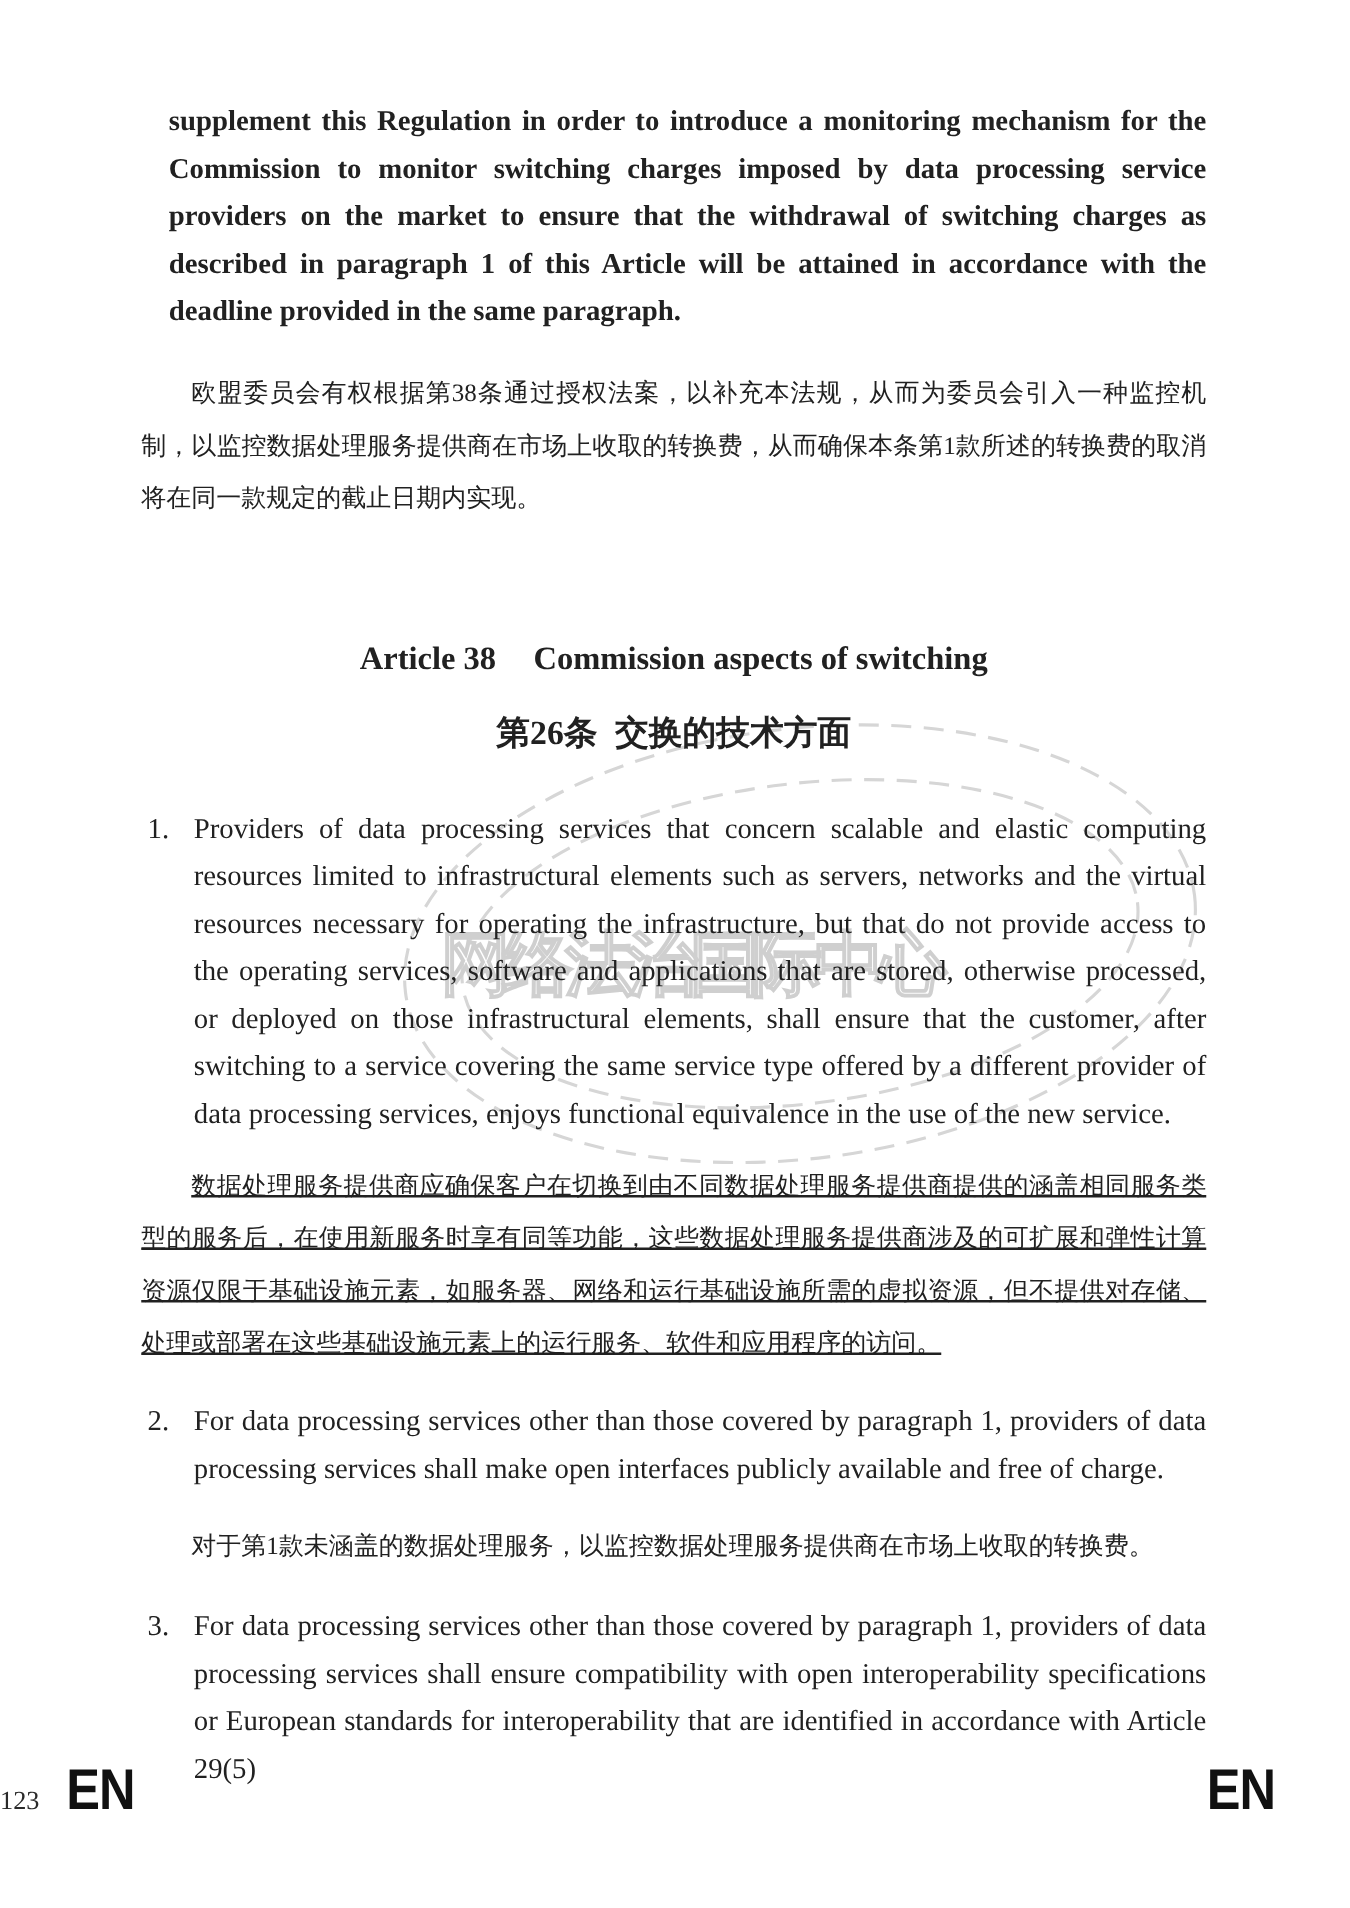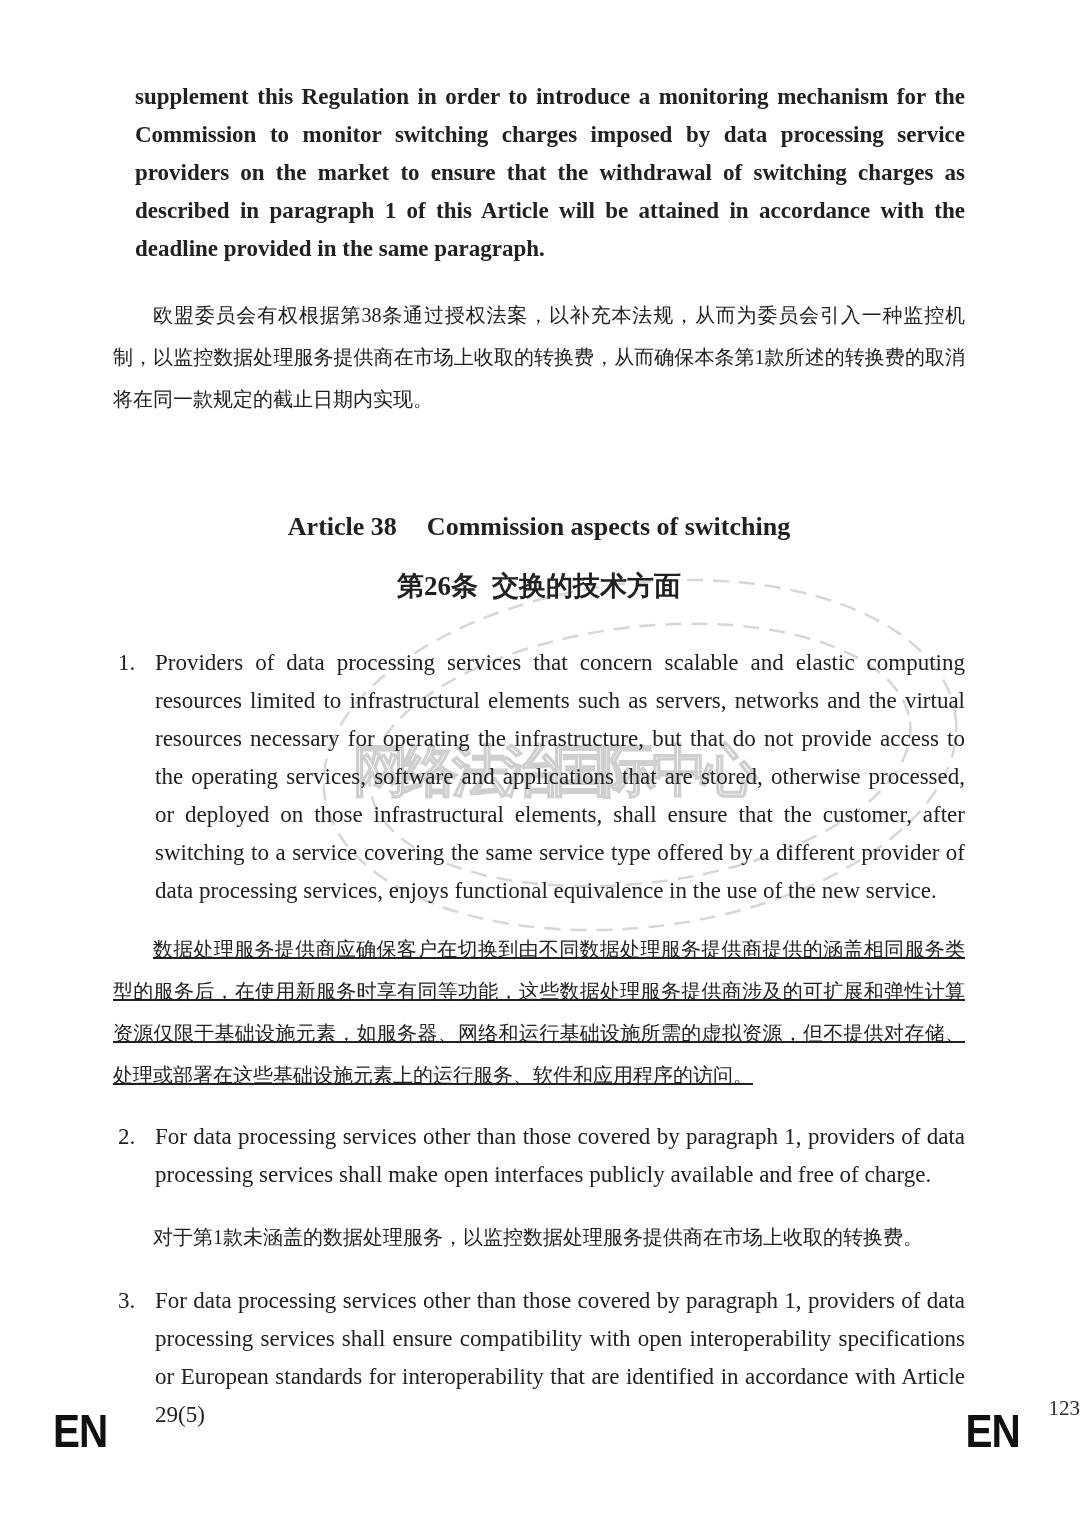--- a/index.html
+++ b/index.html
@@ -90,24 +90,24 @@
     font-size: 46px;
     line-height: 46px;
     color: #111;
     letter-spacing: -1px;
     z-index: 1;
   }
   .footer-en.left  { left: 53px;  transform: scaleX(0.88); transform-origin: left top; }
   .footer-en.right { right: 60px; transform: scaleX(0.88); transform-origin: right top; }
   .page-num {
     position: absolute;
-    top: 1396px;
+    top: 1428px;
     left: 0;
     width: 100%;
-    text-align: right;
+    text-align: left;
     font-size: 21px;
     line-height: 24px;
     color: #2a2a2a;
     z-index: 1;
   }
 </style>
 </head>
 <body>
 
 <div class="page">

